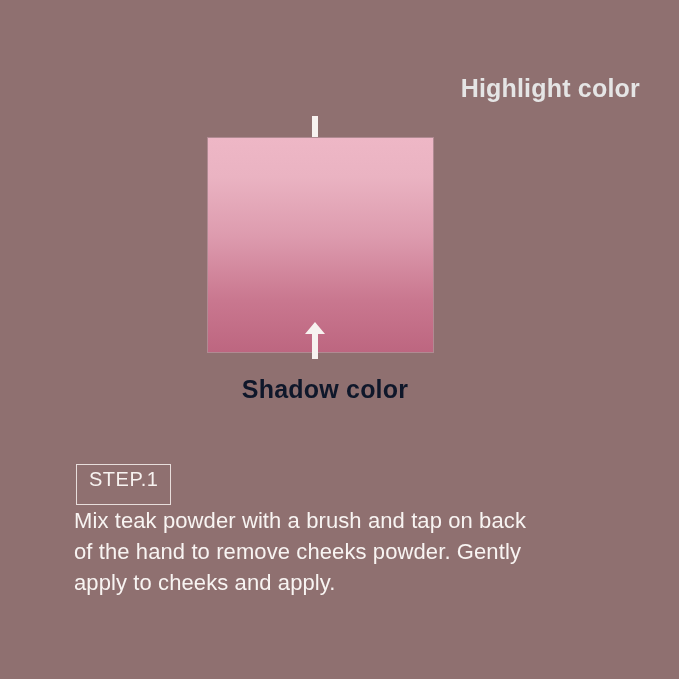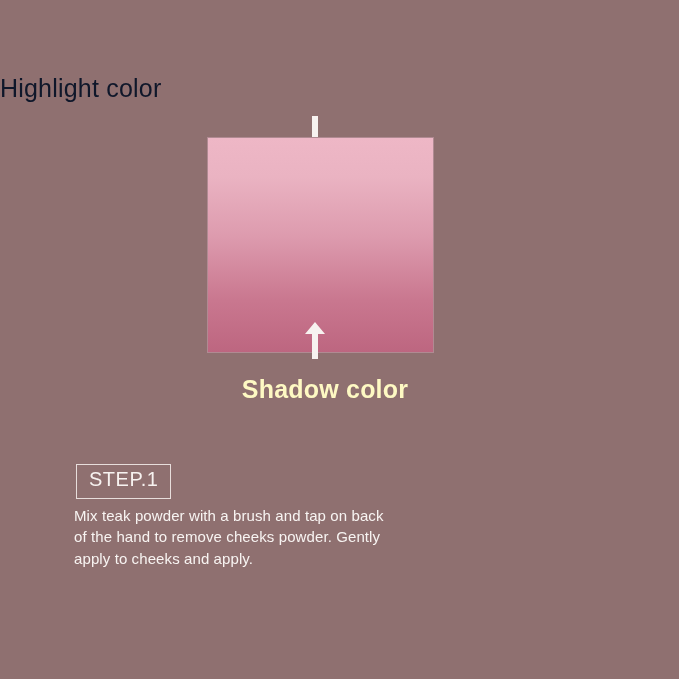--- a/index.html
+++ b/index.html
@@ -21,33 +21,33 @@
     height: 679px;
     background: #8f7070;
   }
 
   
   .label-top {
     position: absolute;
     left: 0;
     top: 74px;
     width: 640px;
-    text-align: left;
-    color: #0f172a;
+    text-align: right;
+    color: #e5e5e5;
     font-size: 25px;
-    font-weight: normal;
+    font-weight: bold;
     letter-spacing: 0.2px;
   }
   .label-bottom {
     position: absolute;
     left: 0;
     top: 375px;
     width: 650px;
     text-align: center;
-    color: #fef9c3;
+    color: #0f172a;
     font-size: 25px;
     font-weight: bold;
     letter-spacing: 0.2px;
   }
 
   
   .arrow {
     position: absolute;
     width: 22px;
     height: 38px;
@@ -68,33 +68,33 @@
   }
 
   
   .step-badge {
     position: absolute;
     left: 76px;
     top: 464px;
     border: 1px solid #e8dedc;
     color: #f7f2f0;
     font-size: 20px;
-    padding: 3px 12px 8px 12px;
+    padding: 3px 12px 14px 12px;
     letter-spacing: 0.5px;
     line-height: 1.1;
   }
 
   
   .body-text {
     position: absolute;
     left: 74px;
     top: 505px;
     width: 540px;
     color: #f8f4f2;
-    font-size: 15px;
+    font-size: 22px;
     line-height: 1.42;
     letter-spacing: 0.1px;
   }
   .body-text div { white-space: nowrap; }
 </style>
 </head>
 <body>
 
 <div id="page">
 

